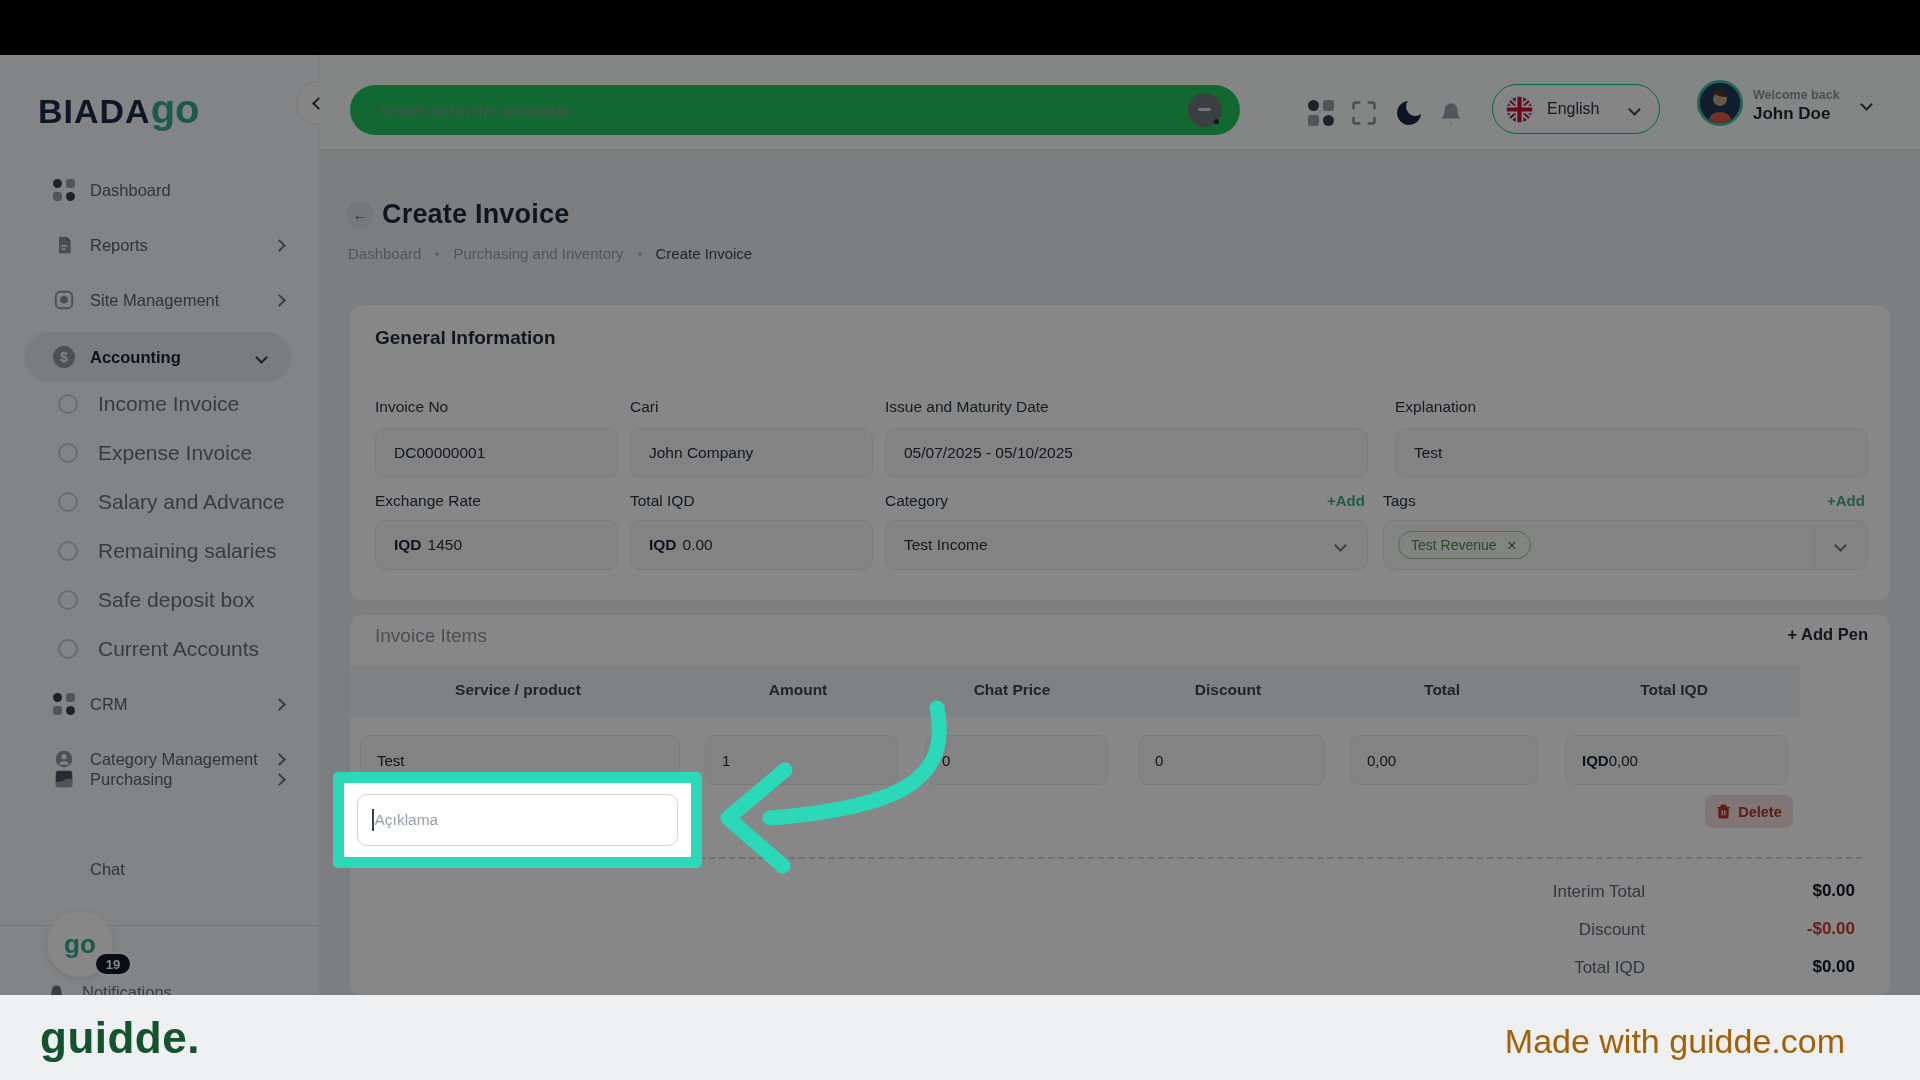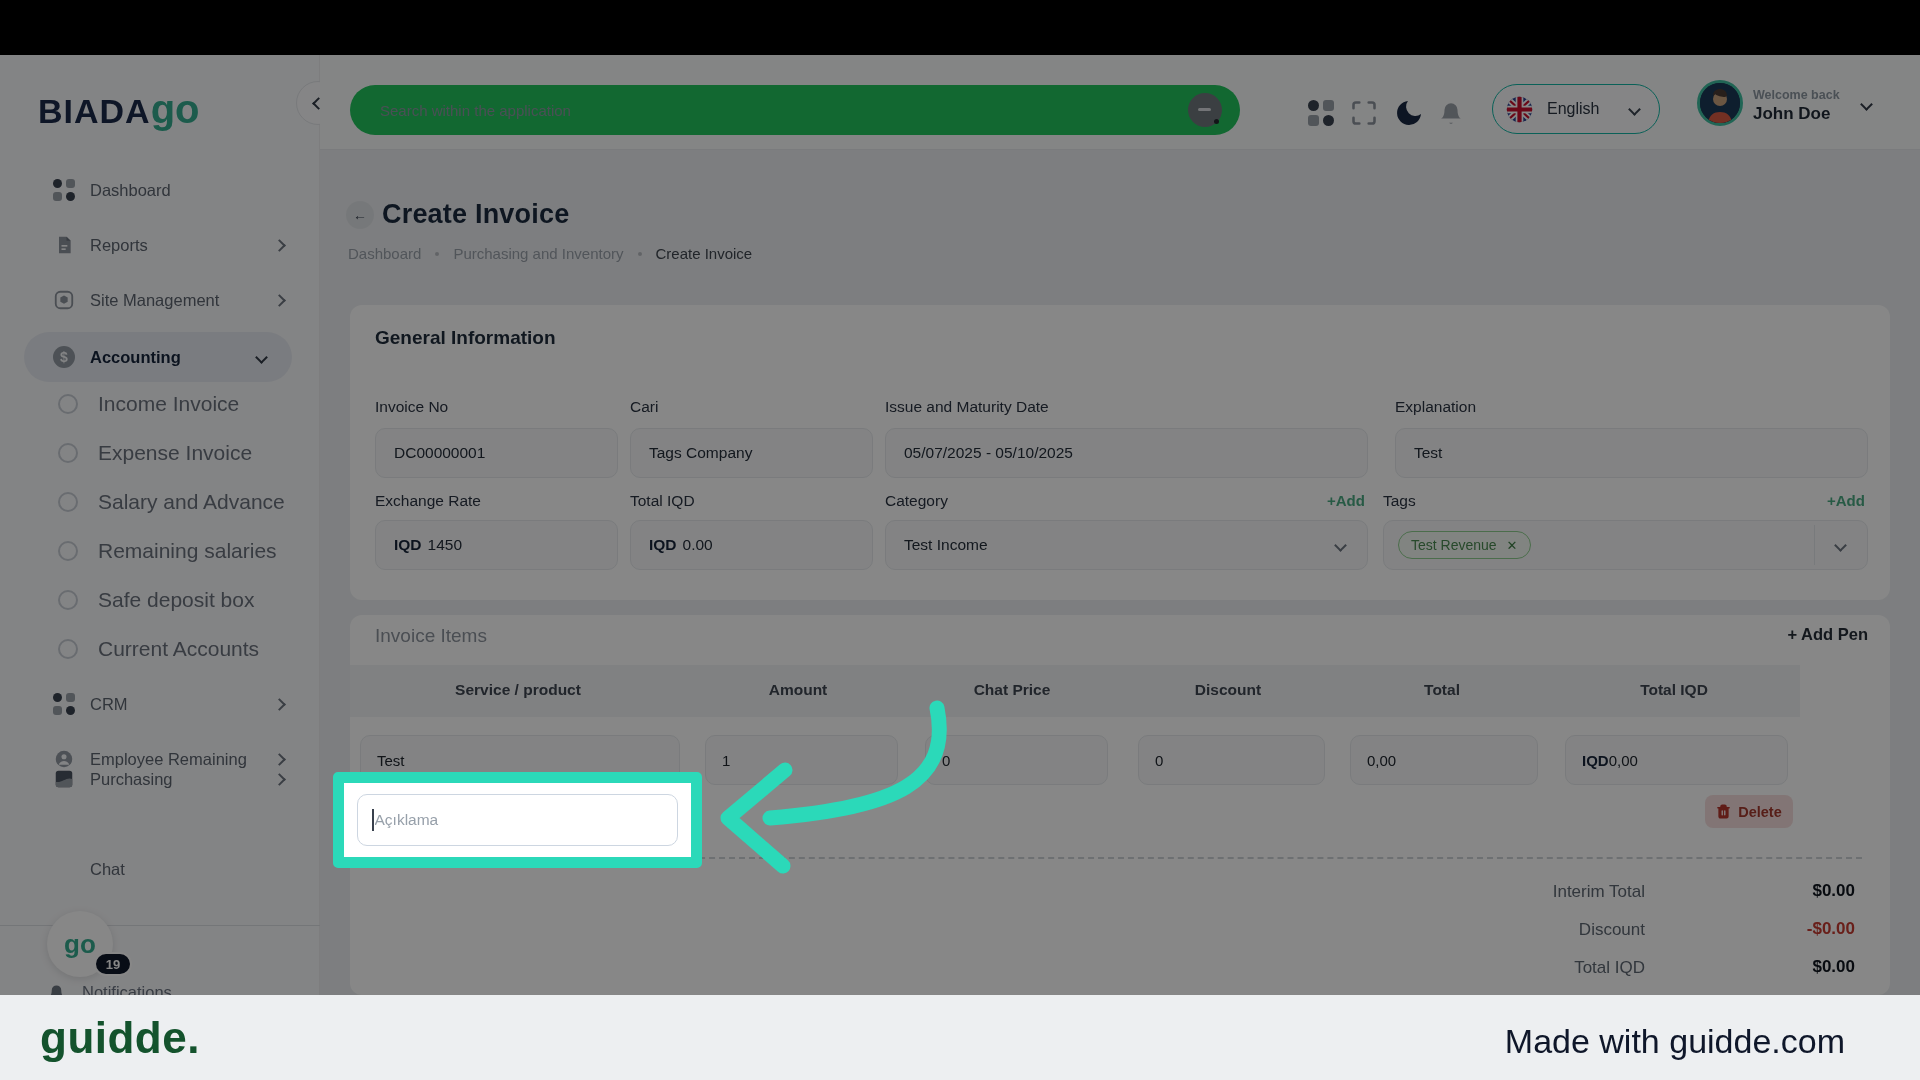--- a/index.html
+++ b/index.html
@@ -91,21 +91,21 @@
   #delete-btn { left:1705px; top:795px; width:88px; height:33px; background:#f5dedd; border-radius:8px; display:flex; align-items:center; justify-content:center; gap:7px; cursor:pointer; }
   #delete-btn .lbl { font-size:14.5px; font-weight:700; color:#a5392e; }
   #dash-sep { left:360px; top:857px; width:1502px; height:0; border-top:2px dashed #cfd3d7; }
   .tot-label { position:absolute; width:300px; text-align:right; font-size:17px; color:#5f6873; }
   .tot-value { position:absolute; width:210px; text-align:right; font-size:17px; font-weight:800; color:#10161f; }
   .tot-value.red { color:#c63c32; font-weight:600; }
 
   
   #footer { left:0; top:995px; width:1920px; height:85px; background:#edeff1; }
   #brand { left:40px; top:1013px; font-size:44px; font-weight:800; letter-spacing:.5px; color:#14532d; }
-  #madewith { right:75px; top:1022px; font-size:34px; color:#0f172a; }
+  #madewith { right:75px; top:1022px; font-size:34px; color:#a16207; }
 
   
   #dim-overlay { left:0; top:0; width:1920px; height:995px; background:rgba(0,0,0,0.47); z-index:50; }
   #highlight-box { left:333px; top:772px; width:369px; height:96px; background:#fff; border:11px solid #2bd9b9; border-radius:5px; z-index:60; }
   #desc-input-wrap { position:absolute; left:13px; top:11px; width:321px; height:52px; border:1.6px solid #cdd6e1; border-radius:10px; display:flex; align-items:center; background:#fff; }
   .caret { width:1.5px; height:22px; background:#39414d; margin-left:14px; }
   #desc-input { border:none; outline:none; width:270px; margin-left:1px; font-size:15.5px; color:#3a424d; font-family:inherit; background:transparent; }
   #desc-input::placeholder { color:#97a0aa; }
   #arrow-svg { left:690px; top:680px; z-index:65; }
 </style>
@@ -202,21 +202,21 @@
   </div>
 
   <div class="abs nav-item" style="top:682px;">
     <span class="ni-icon">
       <svg width="18" height="18" viewBox="0 0 24 24" fill="#8d949d">
           <circle cx="12" cy="12" r="11" fill="#9199a2"></circle>
           <circle cx="12" cy="9" r="3.4" fill="#f8f9fb"></circle>
           <path d="M5 19.5c1.3-3.4 4-5 7-5s5.7 1.6 7 5z" fill="#f8f9fb"></path>
         </svg>
     </span>
-    <span class="ni-label">Employee Remaining</span>
+    <span class="ni-label">Category Management</span>
     <span class="ni-chev chev r"></span>
   </div>
 
   <div class="abs nav-item" style="top:702px;padding-left:29px;">
     <span class="ni-icon">
       <svg width="22" height="22" viewBox="0 0 24 24">
           <path d="M3 6a3 3 0 0 1 3-3h12a3 3 0 0 1 3 3v12a3 3 0 0 1-3 3H6a3 3 0 0 1-3-3z" fill="#4a5360"></path>
           <path d="M3 15c6 2 12-6 18-3v6a3 3 0 0 1-3 3H6a3 3 0 0 1-3-3z" fill="#9aa1a9"></path>
         </svg>
     </span>
@@ -338,21 +338,21 @@
 
 <div class="abs field-label" style="left:375px; top:398px;">Invoice No</div>
 <div class="abs field-label" style="left:630px; top:398px;">Cari</div>
 <div class="abs field-label" style="left:885px; top:398px;">Issue and Maturity Date</div>
 <div class="abs field-label" style="left:1395px; top:398px;">Explanation</div>
 
 <div class="field-box" style="left:375px; top:428px; width:243px;">
     <span>DC00000001</span>
   </div>
 <div class="field-box" style="left:630px; top:428px; width:243px;">
-    <span>Tags Company</span>
+    <span>John Company</span>
   </div>
 <div class="field-box" style="left:885px; top:428px; width:483px;">
     <span>05/07/2025 - 05/10/2025</span>
   </div>
 <div class="field-box" style="left:1395px; top:428px; width:473px;">
     <span>Test</span>
   </div>
 
 <div class="abs field-label" style="left:375px; top:492px;">Exchange Rate</div>
 <div class="abs field-label" style="left:630px; top:492px;">Total IQD</div>

